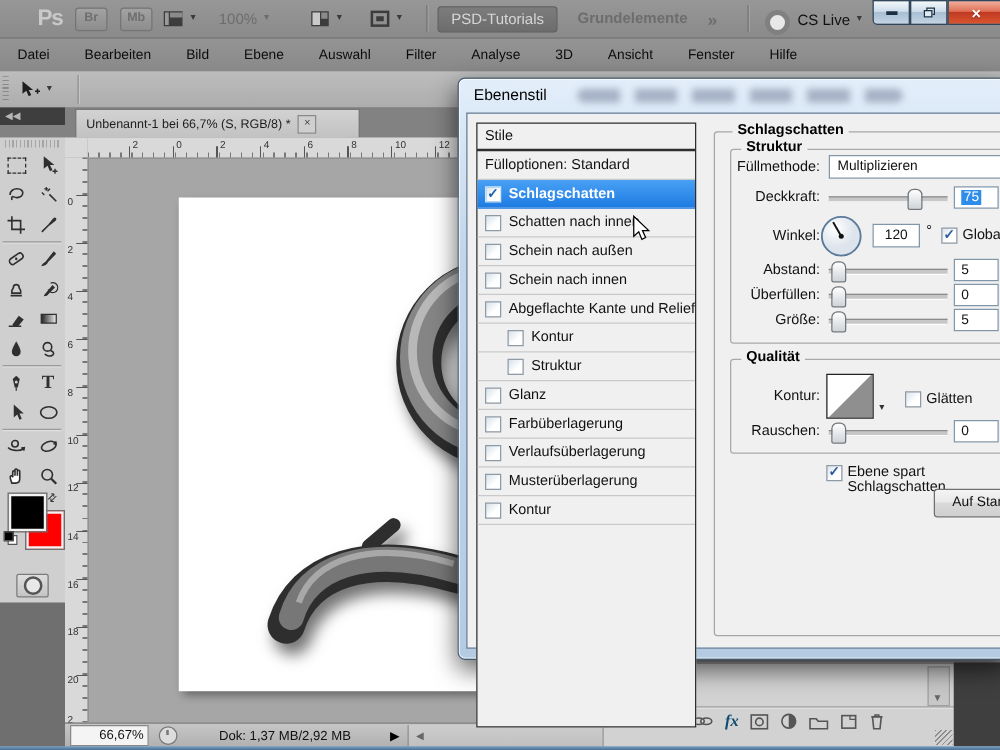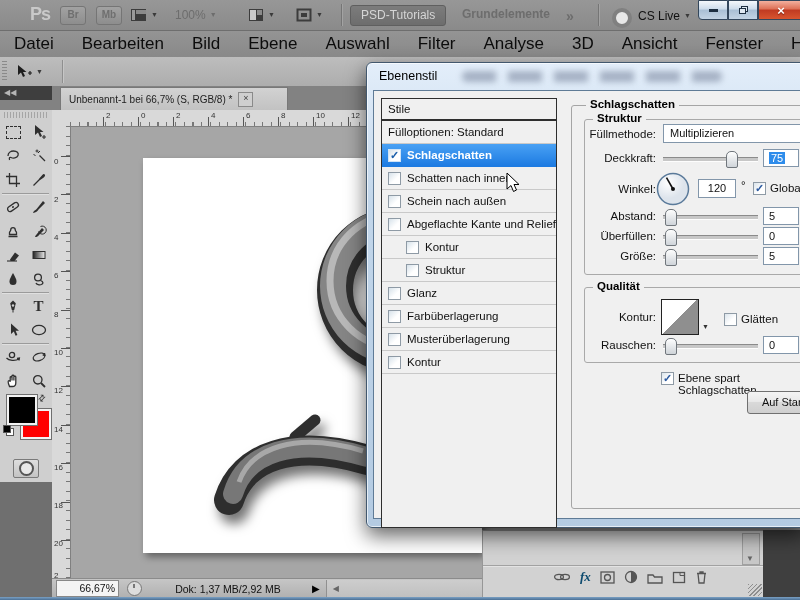--- a/index.html
+++ b/index.html
@@ -25,21 +25,21 @@
   .wbtn{width:28px;height:18px;border:1px solid #33475c;background:linear-gradient(#f4f8fb,#cddceb 45%,#a9bfd4 50%,#c3d4e4);display:flex;align-items:center;justify-content:center;}
   .wbtn.first{border-radius:0 0 0 4px;}
   .wbtn.close{width:44px;background:linear-gradient(#f3b09e,#dd6f55 45%,#c03a22 50%,#d8552f);border-radius:0 0 4px 0;color:#fff;font-weight:bold;font-size:13px;text-shadow:0 1px 1px #7c1d0c;}
   .minbar{width:9px;height:3px;background:#1d2f41;}
   .restore{position:relative;width:9px;height:8px;}
   .restore i{position:absolute;border:1px solid #1d2f41;background:#dfe9f2;width:5px;height:4px;}
   .restore i:first-child{right:0;top:0;}
   .restore i:last-child{left:0;bottom:0;}
   
   .menubar{left:0;top:31px;width:800px;height:26px;background:linear-gradient(#949494,#898989);border-bottom:1px solid #707070;display:flex;align-items:center;}
-  .menu{font-size:17px;color:#0c0c0c;padding:0 14px;}
+  .menu{font-size:11px;color:#0c0c0c;padding:0 14px;}
   
   .optbar{left:0;top:57px;width:800px;height:29px;background:linear-gradient(#bdbdbd,#adadad);border-bottom:1px solid #8a8a8a;}
   .grip{left:2px;top:4px;width:5px;height:20px;background:repeating-linear-gradient(180deg,#8a8a8a 0 1px,transparent 1px 3px);}
   .optsep{left:62px;top:3px;width:1px;height:23px;background:#8f8f8f;box-shadow:1px 0 0 #c6c6c6;}
   
   .tabbar{left:0;top:86px;width:800px;height:24px;background:#828282;}
   .collapse{left:0;top:0;width:52px;height:14px;background:#3e3e3e;color:#b5b5b5;font-size:8px;line-height:14px;padding-left:4px;box-sizing:border-box;}
   .doctab{left:60px;top:1px;width:228px;height:23px;background:linear-gradient(#d2d2d2,#c2c2c2);border:1px solid #787878;border-bottom:none;display:flex;align-items:center;gap:6px;padding:0 8px;box-sizing:border-box;}
   .doctab .t{font-size:10px;color:#1d1d1d;white-space:nowrap;}
   .tabx{width:13px;height:13px;border:1px solid #8a8a8a;background:#cfcfcf;font-size:9px;line-height:11px;text-align:center;color:#444;}
@@ -98,21 +98,21 @@
   .dlg{left:366px;top:62px;width:440px;height:466px;border:1px solid #42586e;border-radius:6px;
        background:linear-gradient(180deg,#e3eefa,#c2d6ea 30%,#b4cbe2);
        box-shadow:0 8px 20px rgba(0,0,0,.6), inset 0 0 0 1px rgba(255,255,255,.65);
        box-sizing:border-box;}
   .dlgtitle{position:absolute;left:12px;top:6px;font-size:12.5px;color:#000;}
   .blurblob{position:absolute;left:95px;top:8px;width:260px;height:11px;filter:blur(3px);opacity:.55;
             background:repeating-linear-gradient(90deg,#76829a 0 34px,transparent 34px 46px);border-radius:5px;}
   .dlgbody{position:absolute;left:6px;top:27px;right:-2px;bottom:8px;background:#f0f0f0;border:1px solid #5f7ладь editor;}
   .dlgbody{border:1px solid #5f7b96;}
   .shead{position:absolute;left:7px;top:7px;width:176px;height:22px;border:1px solid #2e2e2e;box-sizing:border-box;font-size:11.5px;color:#111;line-height:20px;padding-left:6px;background:#f0f0f0;}
-  .slist{position:absolute;left:7px;top:29px;width:176px;height:408px;border:1px solid #2e2e2e;box-sizing:border-box;background:#f0f0f0;}
+  .slist{position:absolute;left:7px;top:29px;width:176px;height:462px;border:1px solid #2e2e2e;box-sizing:border-box;background:#f0f0f0;}
   .srow{height:22px;display:flex;align-items:center;gap:6px;padding-left:6px;border-bottom:1px solid #c9c9c9;font-size:11.5px;color:#111;}
   .srow.ind{padding-left:24px;}
   .srow.sel{background:linear-gradient(#49a1f4,#1d7be2);color:#fff;font-weight:bold;border-bottom-color:#1d7be2;}
   .cb{width:13px;height:13px;border:1px solid #8e9aa5;background:linear-gradient(135deg,#d7e2ea,#fff 60%);box-sizing:border-box;font-size:11px;line-height:11px;text-align:center;color:#2c5aa0;font-weight:bold;flex:0 0 13px;}
   .srow.sel .cb{border-color:#cfe3f7;color:#1b5faa;}
   
   .ogroup{position:absolute;left:197px;top:14px;width:640px;height:402px;border:1px solid #a5a5a5;border-radius:3px;}
   .glabel{position:absolute;top:-8px;background:#f0f0f0;padding:0 4px;font-size:11.5px;font-weight:bold;color:#000;}
   .fset{position:absolute;border:1px solid #a9a9a9;border-radius:3px;}
   .lbl{position:absolute;font-size:11.5px;color:#111;text-align:right;width:90px;}
@@ -479,37 +479,45 @@
         <div class="srow">
             <span class="cb"></span>
             <span>Schatten nach innen</span>
           </div>
         <div class="srow">
             <span class="cb"></span>
             <span>Schein nach außen</span>
           </div>
         <div class="srow">
             <span class="cb"></span>
+            <span>Schein nach innen</span>
+          </div>
+        <div class="srow">
+            <span class="cb"></span>
             <span>Abgeflachte Kante und Relief</span>
           </div>
         <div class="srow ind">
             <span class="cb"></span>
             <span>Kontur</span>
           </div>
         <div class="srow ind">
             <span class="cb"></span>
             <span>Struktur</span>
           </div>
         <div class="srow">
             <span class="cb"></span>
             <span>Glanz</span>
           </div>
         <div class="srow">
             <span class="cb"></span>
             <span>Farbüberlagerung</span>
+          </div>
+        <div class="srow">
+            <span class="cb"></span>
+            <span>Verlaufsüberlagerung</span>
           </div>
         <div class="srow">
             <span class="cb"></span>
             <span>Musterüberlagerung</span>
           </div>
         <div class="srow">
             <span class="cb"></span>
             <span>Kontur</span>
           </div>
       </div>

